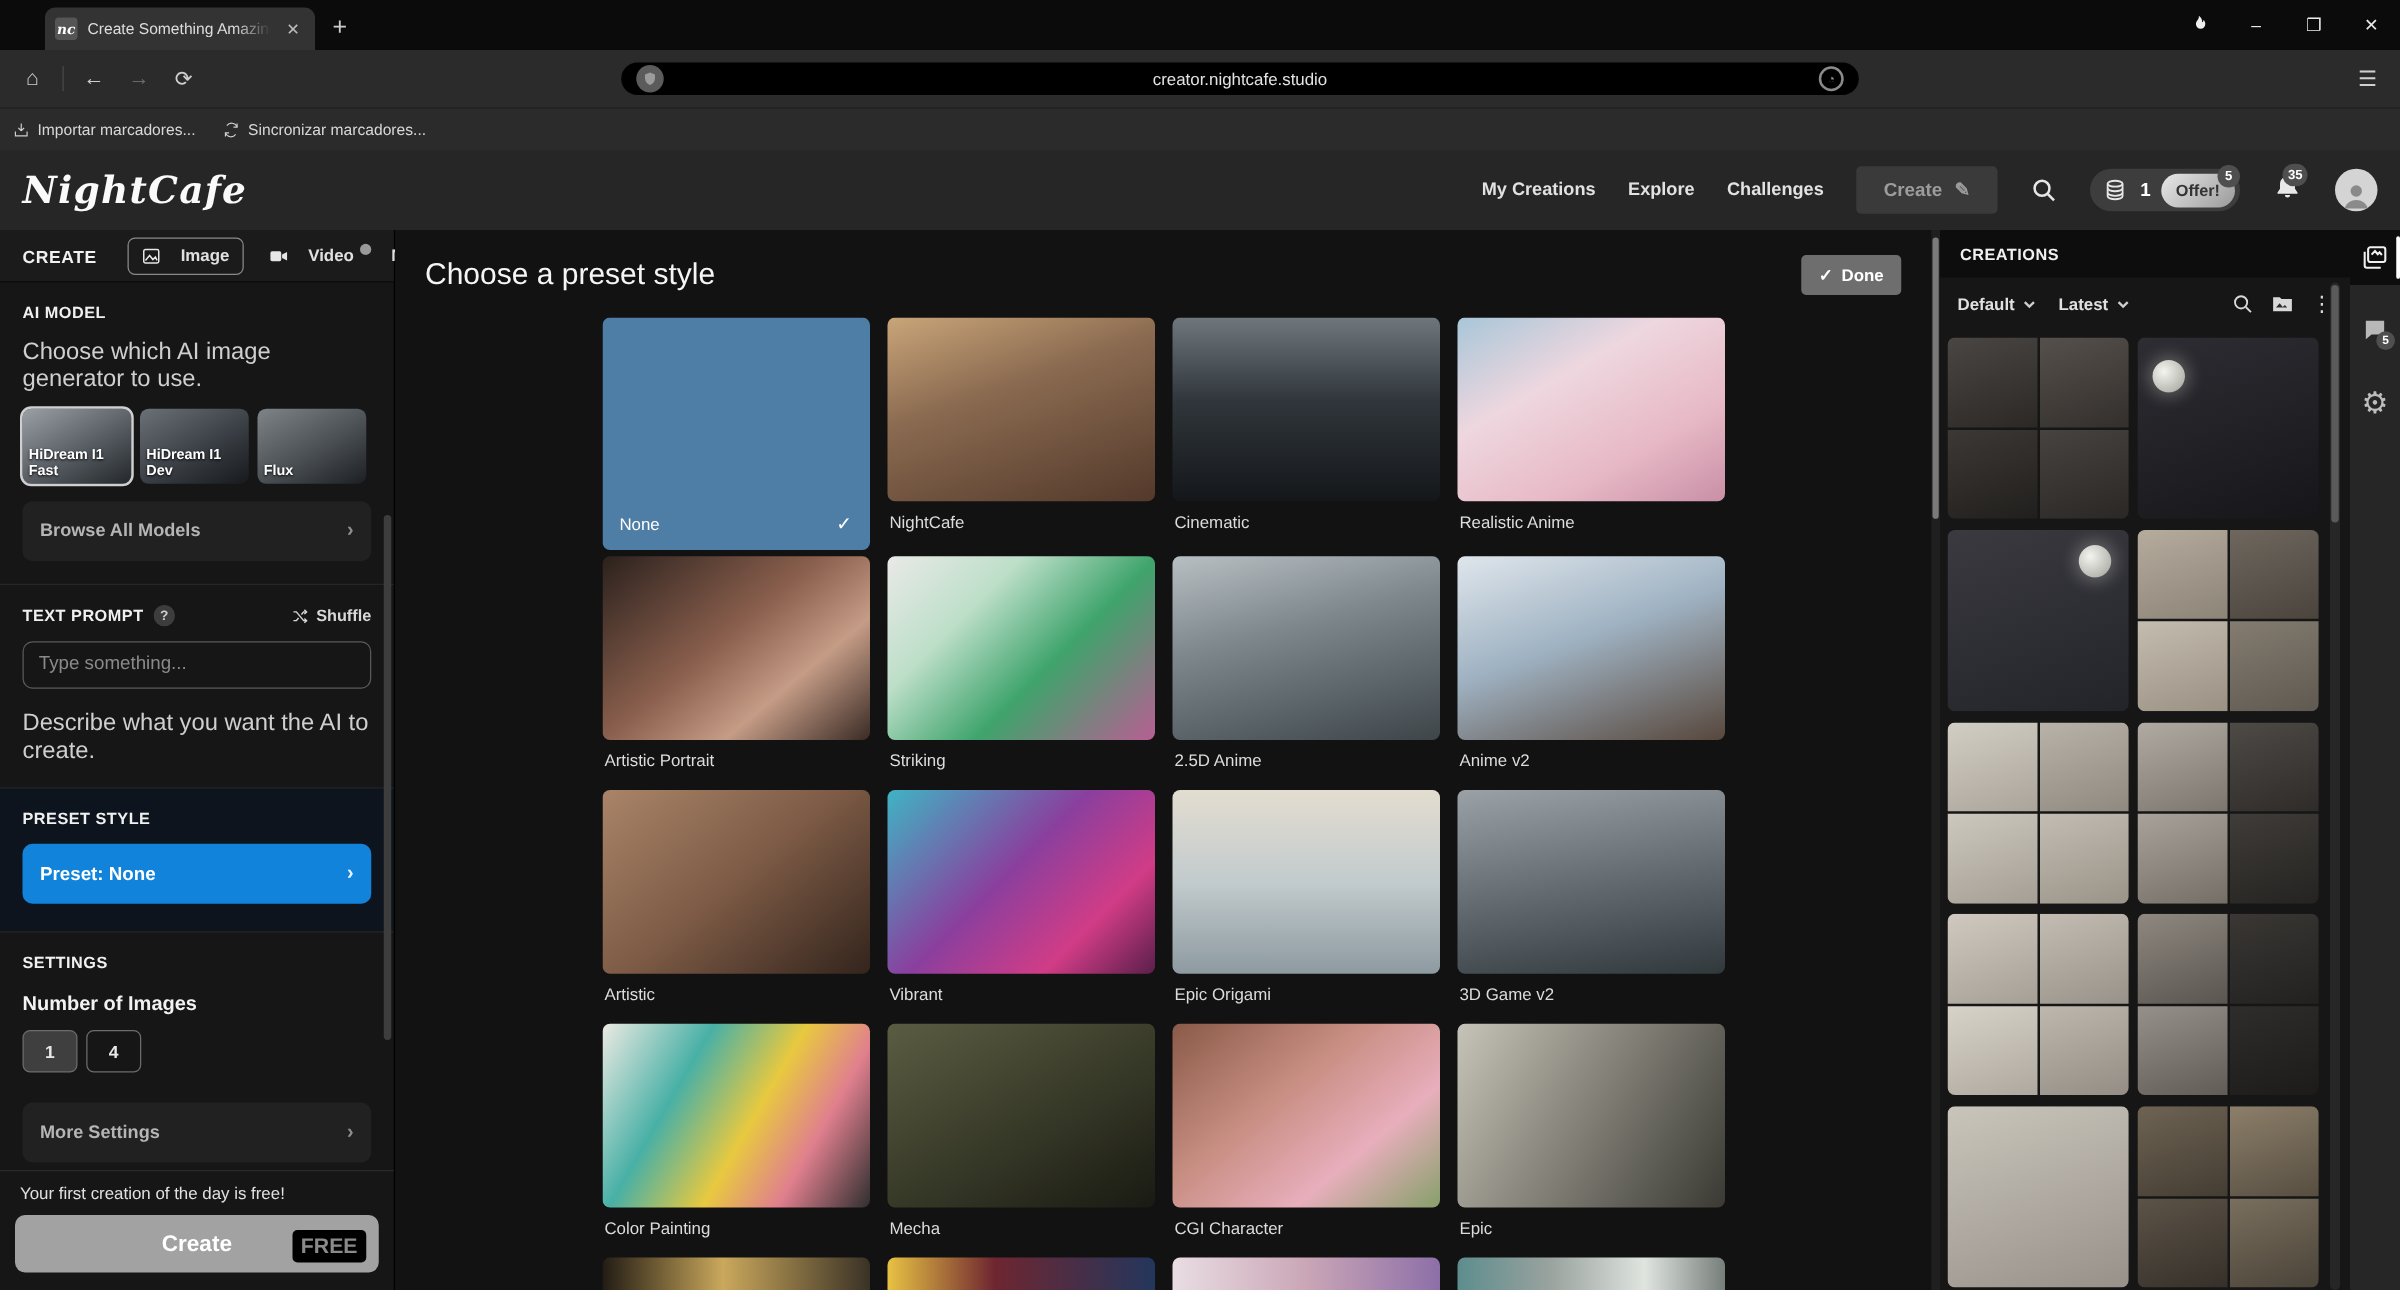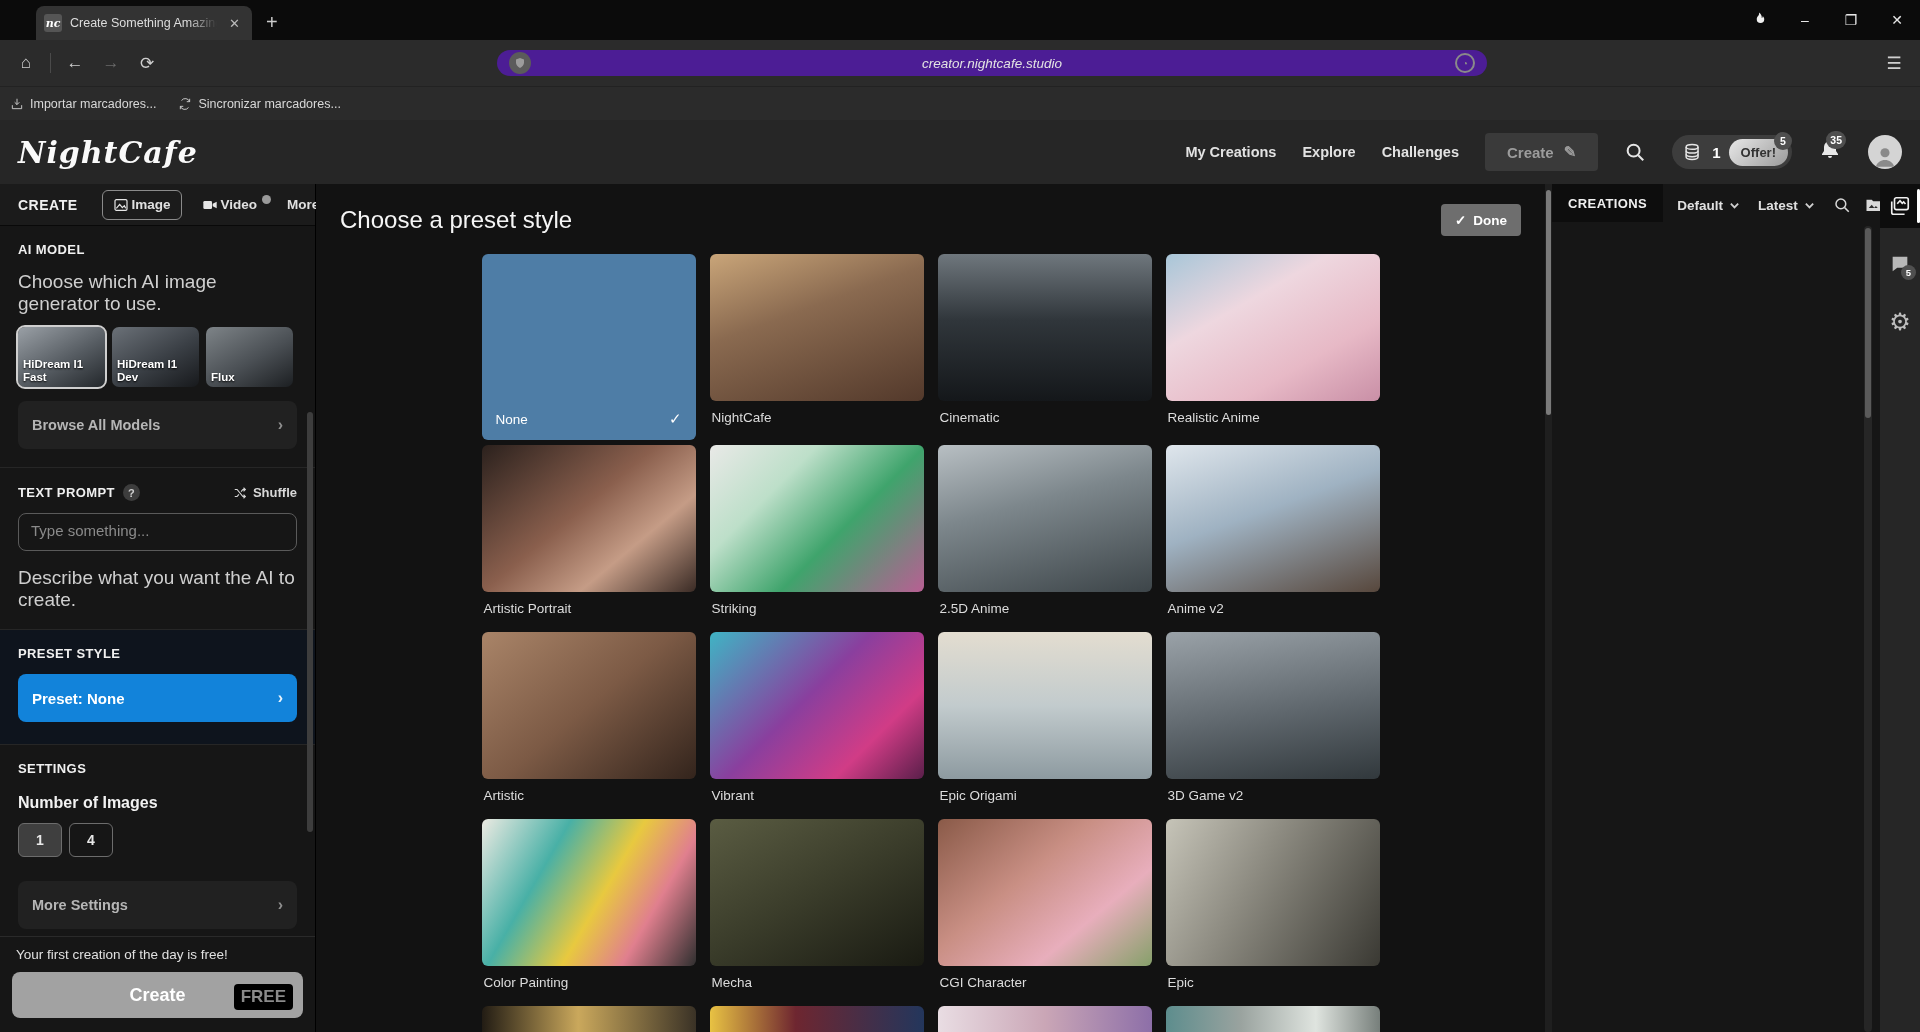--- a/index.html
+++ b/index.html
@@ -16,21 +16,21 @@
   .tab-close { color:#bbb; font-size:13px; padding:2px 4px; }
   .newtab { color:#ccc; font-size:20px; margin:0 0 6px 14px; }
   .wincontrols { position:absolute; right:0; top:0; height:40px; display:flex; align-items:center; gap:0; }
   .winbtn { width:46px; height:40px; display:flex; align-items:center; justify-content:center; color:#e8e8e8; font-size:14px; }
   .flame svg { width:18px; height:18px; fill:#f0f0f0; }
 
   .toolbar { height:46px; background:#2b2b2b; display:flex; align-items:center; padding:0 10px; gap:4px; flex:none; }
   .tbtn { width:32px; height:32px; border-radius:4px; display:flex; align-items:center; justify-content:center; color:#cfcfcf; font-size:17px; }
   .tbtn.dim { color:#6a6a6a; }
   .tb-sep { width:1px; height:20px; background:#4a4a4a; margin:0 4px; }
-  .urlbar { margin-left:330px; width:990px; height:26px; background:#4c1d95; border-radius:17px; display:flex; align-items:center; padding:0 12px; position:relative;font-style:italic; }
+  .urlbar { margin-left:330px; width:990px; height:26px; background:#000000; border-radius:17px; display:flex; align-items:center; padding:0 12px; position:relative; }
   .shieldwrap { width:22px; height:22px; border-radius:50%; background:#5b5b5b; display:flex; align-items:center; justify-content:center; }
   .shieldwrap svg { width:12px; height:12px; fill:#9c9c9c; }
   .url-text { position:absolute; left:0; right:0; text-align:center; font-size:13.5px; color:#e3e3e3; pointer-events:none; }
   .url-right { margin-left:auto; width:20px; height:20px; border-radius:50%; border:2px solid #8a8a8a; display:flex; align-items:center; justify-content:center; color:#8a8a8a; font-size:10px; }
   .menu-btn { margin-left:auto; }
 
   .bookmarksbar { height:34px; background:#2b2b2b; display:flex; align-items:center; padding:0 10px; gap:22px; flex:none; border-top:1px solid #222; }
   .bookmark { display:flex; align-items:center; gap:6px; font-size:12.5px; color:#d8d8d8; }
   .bookmark svg { width:14px; height:14px; stroke:#d0d0d0; fill:none; stroke-width:1.6; }
 
@@ -52,21 +52,21 @@
   .avatar { width:34px; height:34px; border-radius:50%; background:#d4d4d4; display:flex; align-items:flex-end; justify-content:center; overflow:hidden; }
   .avatar svg { width:26px; height:26px; fill:#8a8a8a; }
 
   
   .content { flex:1; display:flex; min-height:0; }
 
   
   .sidebar { width:316px; background:#161616; border-right:1px solid #000; display:flex; flex-direction:column; position:relative; }
   .sb-head { height:42px; background:#1b1b1b; display:flex; align-items:center; padding:0 10px 0 18px; gap:10px; border-bottom:1px solid #090909; flex:none; }
   .sb-title { font-size:14px; font-weight:800; letter-spacing:.5px; color:#f0f0f0; margin-right:14px; }
-  .sb-tab { display:flex; align-items:center; gap:3px; font-size:13.5px; font-weight:700; color:#e0e0e0; padding:6px 10px; border-radius:6px; position:relative; }
+  .sb-tab { display:flex; align-items:center; gap:16px; font-size:13.5px; font-weight:700; color:#e0e0e0; padding:6px 10px; border-radius:6px; position:relative; }
   .sb-tab.active { border:1px solid #8a8a8a; }
   .sb-tab svg { width:16px; height:16px; }
   .video-dot { position:absolute; top:4px; right:-4px; width:9px; height:9px; border-radius:50%; background:#9a9a9a; }
   .sb-scroll { flex:1; overflow:hidden; position:relative; }
   .sb-section { padding:16px 18px 18px; }
   .sb-h { font-size:13px; font-weight:800; letter-spacing:.4px; color:#f0f0f0; }
   .sb-desc { font-size:19px; color:#cfcfcf; margin-top:14px; }
   .models { display:flex; gap:7px; margin-top:12px; }
   .model { width:87px; height:60px; border-radius:7px; position:relative; overflow:hidden; }
   .model.sel { outline:2px solid #cfcfcf; }
@@ -103,21 +103,21 @@
   .pthumb { width:214px; height:147px; border-radius:6px; }
   .plabel { font-size:13.5px; color:#dcdcdc; margin-top:9px; padding-left:2px; }
   .pcell.none-sel { background:#4e7da6; border-radius:6px; height:186px; display:flex; align-items:flex-end; padding:12px 14px; }
   .none-row { display:flex; align-items:center; width:100%; color:#fff; font-size:13.5px; }
   .none-check { margin-left:auto; font-size:15px; }
 
   .main-sb { width:7px; background:#1f1f1f; position:relative; flex:none; }
   .main-sb .thumb { position:absolute; top:6px; left:1px; width:5px; height:225px; border-radius:3px; background:#7a7a7a; }
 
   
-  .creations { width:328px; background:#161616; display:flex; flex-direction:row; flex:none; position:relative; }
+  .creations { width:328px; background:#161616; display:flex; flex-direction:column; flex:none; position:relative; }
   .cr-head { height:38px; background:#0d0d0d; display:flex; align-items:center; padding:0 16px; flex:none; }
   .cr-title { font-size:13px; font-weight:800; letter-spacing:.4px; color:#f0f0f0; }
   .cr-controls { height:42px; display:flex; align-items:center; padding:0 14px; gap:18px; flex:none; }
   .dropdown { font-size:13.5px; font-weight:700; color:#e0e0e0; display:flex; align-items:center; gap:6px; }
   .dropdown svg { width:11px; height:11px; stroke:#cfcfcf; stroke-width:2; fill:none; }
   .cr-icons { margin-left:auto; display:flex; align-items:center; gap:14px; color:#d8d8d8; }
   .cr-icons svg { width:18px; height:18px; }
   .kebab { font-size:17px; color:#d8d8d8; }
   .cr-grid { padding:6px 6px 0; display:grid; grid-template-columns:repeat(2,145px); gap:7px; overflow:hidden; flex:1; }
   .ctile { width:145px; height:145px; border-radius:6px; overflow:hidden; position:relative; }

